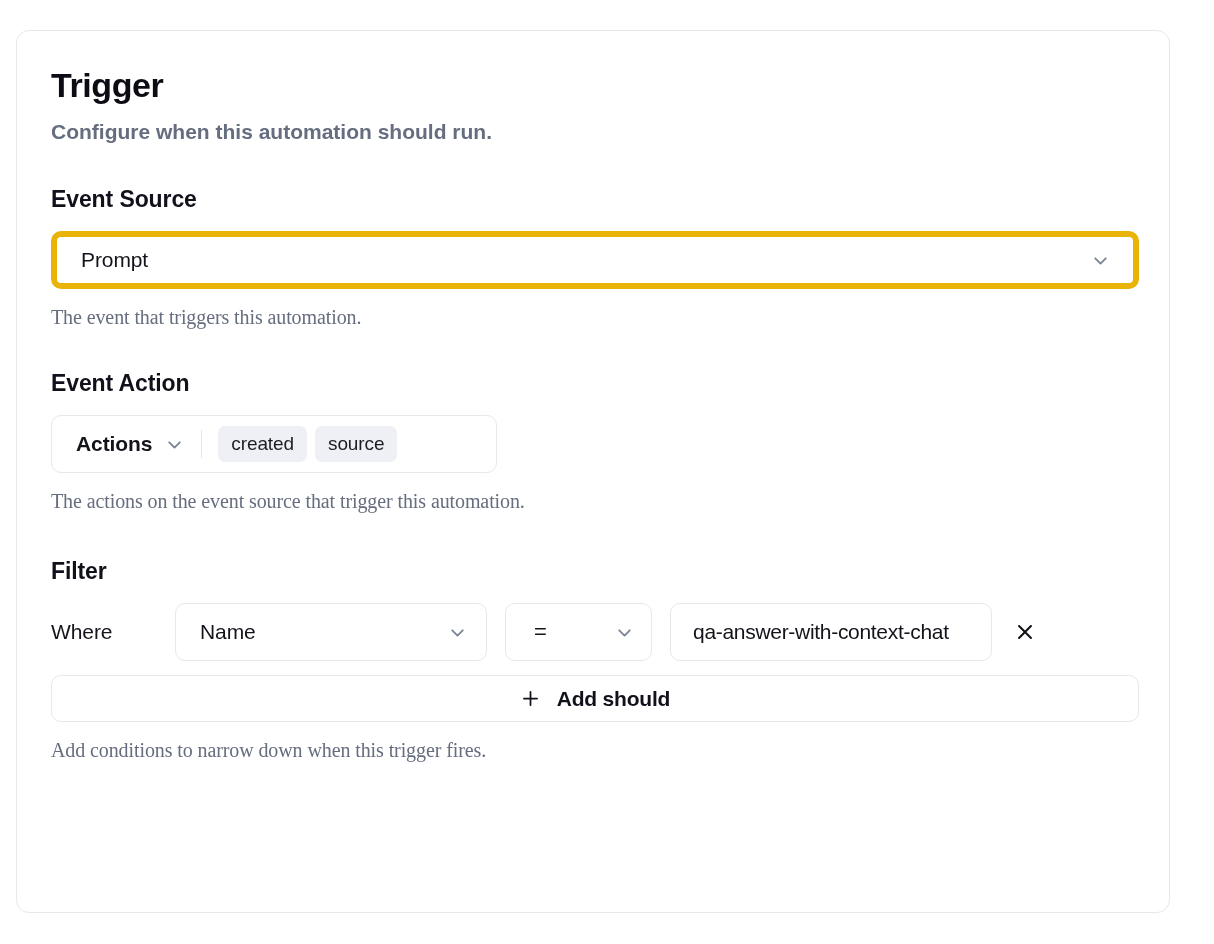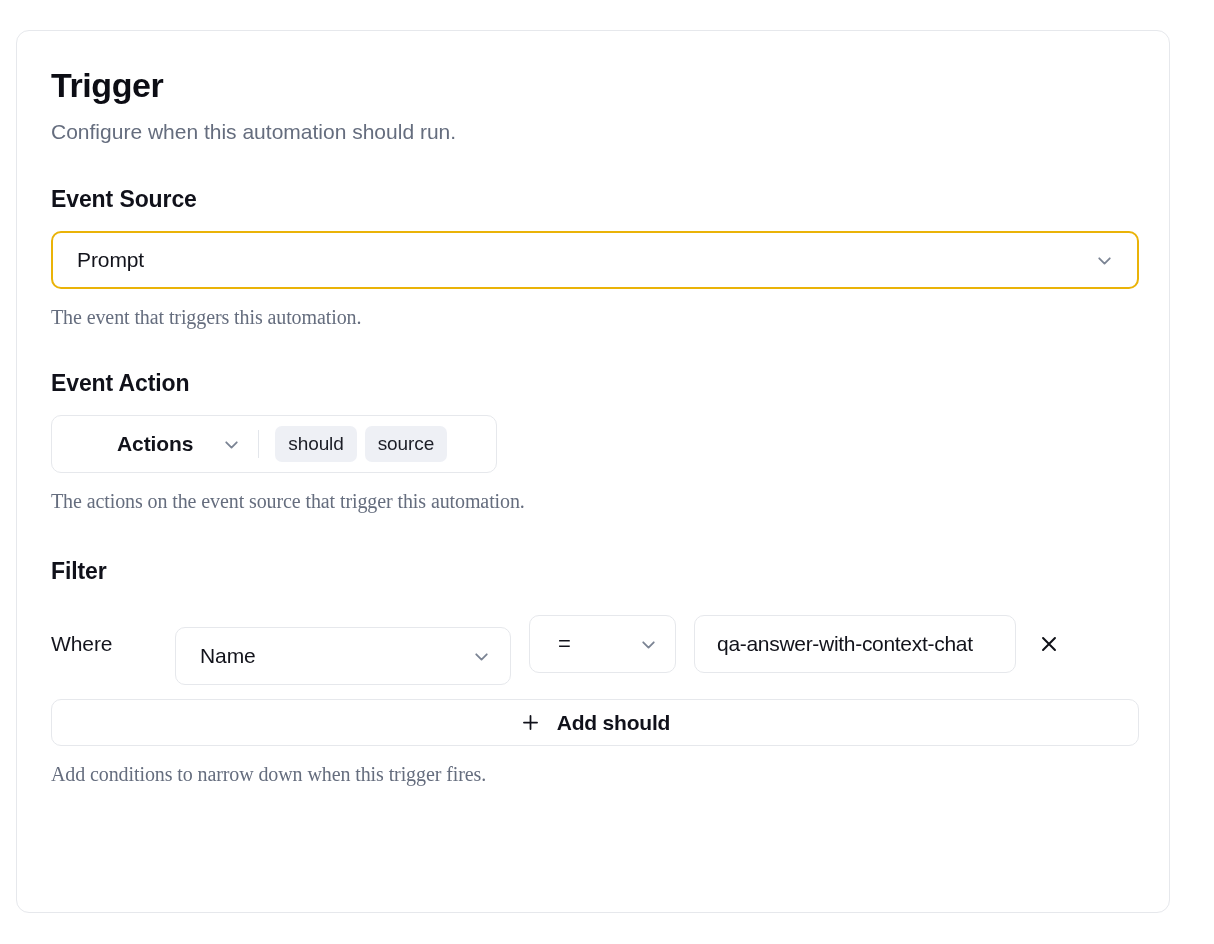--- a/index.html
+++ b/index.html
@@ -38,21 +38,21 @@
     font-size: 34px;
     font-weight: 700;
     letter-spacing: -0.4px;
     color: #0c0d14;
     line-height: 1.18;
     margin-top: 2px;
   }
 
   .card-subtitle {
     font-size: 21px;
-    font-weight: 400;
+    font-weight: 700;
     color: #656d7e;
     line-height: 1.3;
     margin-top: 13px;
   }
 
   
   .field-group { margin-top: 41px; }
   .field-group.filter-group { margin-top: 45px; }
 
   .field-label {
@@ -69,21 +69,21 @@
     margin-top: 17px;
     letter-spacing: -0.1px;
     font-family: Liberation Serif, serif;
   }
 
   
   .select-box {
     margin-top: 18px;
     height: 58px;
     width: 1088px;
-    border: 2px solid #eab308;
+    border: 6px solid #eab308;
     border-radius: 10px;
     background: #ffffff;
     display: flex;
     align-items: center;
     padding: 0 22px 0 24px;
     cursor: pointer;
   }
 
   .select-value {
     flex: 1;
@@ -116,23 +116,22 @@
     background: #ffffff;
     display: flex;
     align-items: center;
     padding: 0 14px 0 24px;
     cursor: pointer;
   }
 
   .actions-trigger {
     display: flex;
     align-items: center;
-    gap: 28px;
-    cursor: pointer;
-    margin-left: 41px;
+    gap: 12px;
+    cursor: pointer;
   }
 
   .actions-label {
     font-size: 21px;
     font-weight: 700;
     color: #12131b;
     letter-spacing: -0.1px;
   }
 
   .v-divider {
@@ -176,21 +175,21 @@
     border: 1px solid #e6e8ec;
     border-radius: 10px;
     background: #ffffff;
     display: flex;
     align-items: center;
     padding: 0 18px 0 24px;
     flex: 0 0 auto;
     cursor: pointer;
   }
 
-  .filter-field.field-name  { width: 336px; margin-right: 18px; margin-top: 24px; }
+  .filter-field.field-name  { width: 312px; margin-right: 18px; }
   .filter-field.field-op    { width: 147px; margin-right: 18px; padding: 0 16px 0 28px; }
   .filter-field.field-value {
     width: 322px;
     margin-right: 10px;
     padding: 0 18px 0 22px;
     cursor: text;
   }
 
   .filter-text {
     flex: 1;
@@ -295,21 +294,21 @@
         <div class="actions-trigger">
           <span class="actions-label">Actions</span>
           <svg class="chev" viewBox="0 0 24 24">
             <path d="M6 9.5 L12 15.5 L18 9.5"></path>
           </svg>
         </div>
 
         <span class="v-divider"></span>
 
         <div class="pill-row">
-          <span class="pill">should</span>
+          <span class="pill">created</span>
           <span class="pill">source</span>
         </div>
       </div>
 
       <div class="field-help">The actions on the event source that trigger this automation.</div>
     </div>
 
     <div class="field-group filter-group">
       <div class="field-label">Filter</div>
 

